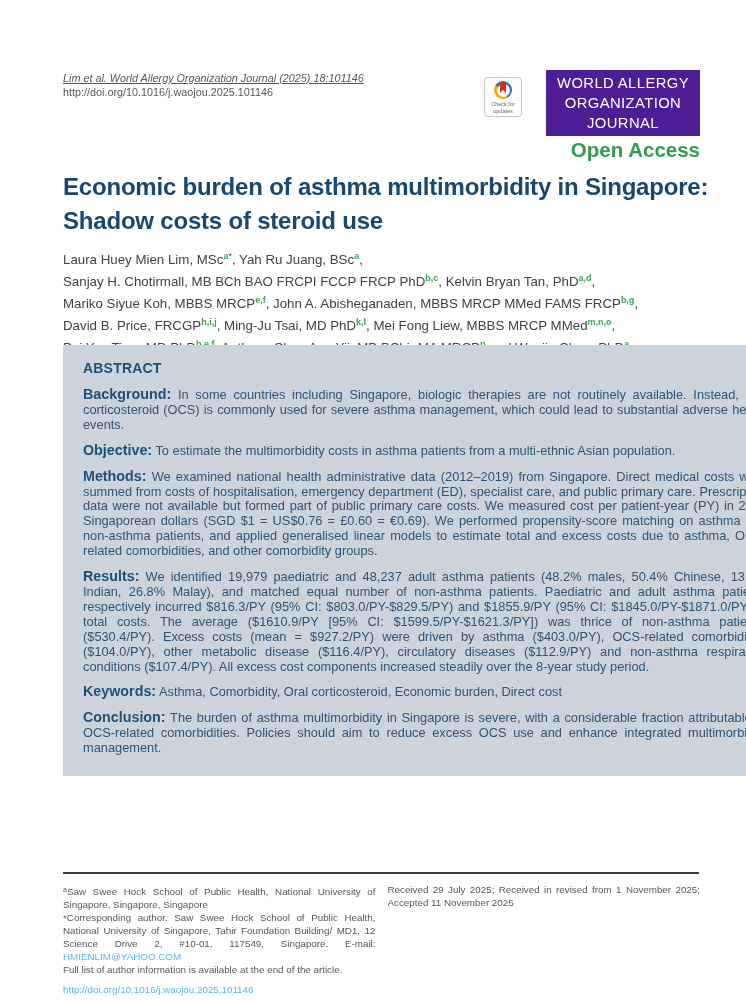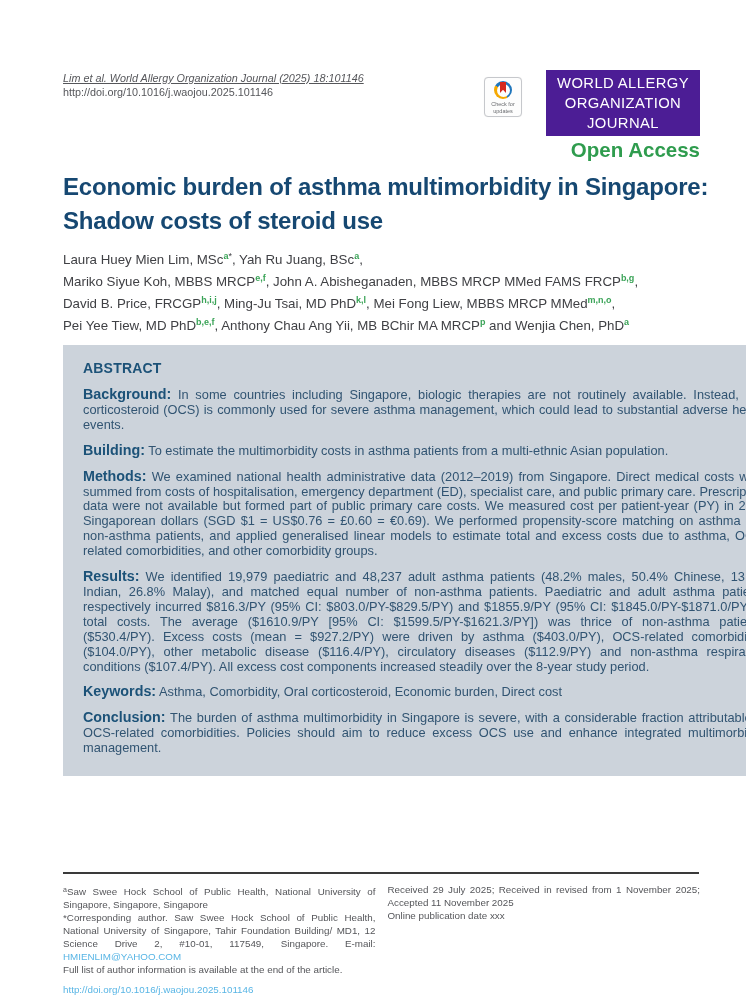--- a/index.html
+++ b/index.html
@@ -78,42 +78,42 @@
   <div>WORLD ALLERGY</div>
   <div>ORGANIZATION</div>
   <div>JOURNAL</div>
 </div>
 <div class="open-access">Open Access</div>
 
 <h1 class="title">Economic burden of asthma multimorbidity in Singapore: Shadow costs of steroid use</h1>
 
 <div class="authors">
     <div>Laura Huey Mien Lim, MSc<span class="seg-g">a</span><span class="seg-d">*</span>, Yah Ru Juang, BSc<span class="seg-g">a</span>,</div>
+    <div>Sanjay H. Chotirmall, MB BCh BAO FRCPI FCCP FRCP PhD<span class="seg-g">b,c</span>, Kelvin Bryan Tan, PhD<span class="seg-g">a,d</span>,</div>
     <div>Mariko Siyue Koh, MBBS MRCP<span class="seg-g">e,f</span>, John A. Abisheganaden, MBBS MRCP MMed FAMS FRCP<span class="seg-g">b,g</span>,</div>
     <div>David B. Price, FRCGP<span class="seg-g">h,i,j</span>, Ming-Ju Tsai, MD PhD<span class="seg-g">k,l</span>, Mei Fong Liew, MBBS MRCP MMed<span class="seg-g">m,n,o</span>,</div>
     <div>Pei Yee Tiew, MD PhD<span class="seg-g">b,e,f</span>, Anthony Chau Ang Yii, MB BChir MA MRCP<span class="seg-g">p</span> and Wenjia Chen, PhD<span class="seg-g">a</span></div>
   </div>
 
 <div class="abstract">
   <div class="abs-heading">ABSTRACT</div>
   <div>
       <p class="abs-p"><span class="abs-label">Background:</span> In some countries including Singapore, biologic therapies are not routinely available. Instead, oral corticosteroid (OCS) is commonly used for severe asthma management, which could lead to substantial adverse health events.</p>
-      <p class="abs-p"><span class="abs-label">Building:</span> To estimate the multimorbidity costs in asthma patients from a multi-ethnic Asian population.</p>
+      <p class="abs-p"><span class="abs-label">Objective:</span> To estimate the multimorbidity costs in asthma patients from a multi-ethnic Asian population.</p>
       <p class="abs-p"><span class="abs-label">Methods:</span> We examined national health administrative data (2012–2019) from Singapore. Direct medical costs were summed from costs of hospitalisation, emergency department (ED), specialist care, and public primary care. Prescription data were not available but formed part of public primary care costs. We measured cost per patient-year (PY) in 2023 Singaporean dollars (SGD $1 = US$0.76 = £0.60 = €0.69). We performed propensity-score matching on asthma and non-asthma patients, and applied generalised linear models to estimate total and excess costs due to asthma, OCS-related comorbidities, and other comorbidity groups.</p>
       <p class="abs-p"><span class="abs-label">Results:</span> We identified 19,979 paediatric and 48,237 adult asthma patients (48.2% males, 50.4% Chinese, 13.9% Indian, 26.8% Malay), and matched equal number of non-asthma patients. Paediatric and adult asthma patients respectively incurred $816.3/PY (95% CI: $803.0/PY-$829.5/PY) and $1855.9/PY (95% CI: $1845.0/PY-$1871.0/PY) in total costs. The average ($1610.9/PY [95% CI: $1599.5/PY-$1621.3/PY]) was thrice of non-asthma patients’ ($530.4/PY). Excess costs (mean = $927.2/PY) were driven by asthma ($403.0/PY), OCS-related comorbidities ($104.0/PY), other metabolic disease ($116.4/PY), circulatory diseases ($112.9/PY) and non-asthma respiratory conditions ($107.4/PY). All excess cost components increased steadily over the 8-year study period.</p>
       <p class="abs-p"><span class="abs-label">Keywords:</span> Asthma, Comorbidity, Oral corticosteroid, Economic burden, Direct cost</p>
       <p class="abs-p"><span class="abs-label">Conclusion:</span> The burden of asthma multimorbidity in Singapore is severe, with a considerable fraction attributable to OCS-related comorbidities. Policies should aim to reduce excess OCS use and enhance integrated multimorbidity management.</p>
     </div>
 </div>
 
 <div class="rule"></div>
 <div class="footer">
   <div class="foot-col">
       <p class="foot-p"><span class="seg-g">a</span>Saw Swee Hock School of Public Health, National University of Singapore, Singapore, Singapore</p>
       <p class="foot-p">*Corresponding author. Saw Swee Hock School of Public Health, National University of Singapore, Tahir Foundation Building/ MD1, 12 Science Drive 2, #10-01, 117549, Singapore. E-mail: <span class="seg-link">HMIENLIM@YAHOO.COM</span></p>
       <p class="foot-p">Full list of author information is available at the end of the article.</p>
       <p class="foot-p gap"><span class="seg-link">http://doi.org/10.1016/j.waojou.2025.101146</span></p>
     </div>
   <div class="foot-col">
       <p class="foot-p">Received 29 July 2025; Received in revised from 1 November 2025; Accepted 11 November 2025</p>
-      <p class="foot-p">Online publication date xxx</p>
     </div>
 </div>
 
 </body></html>

